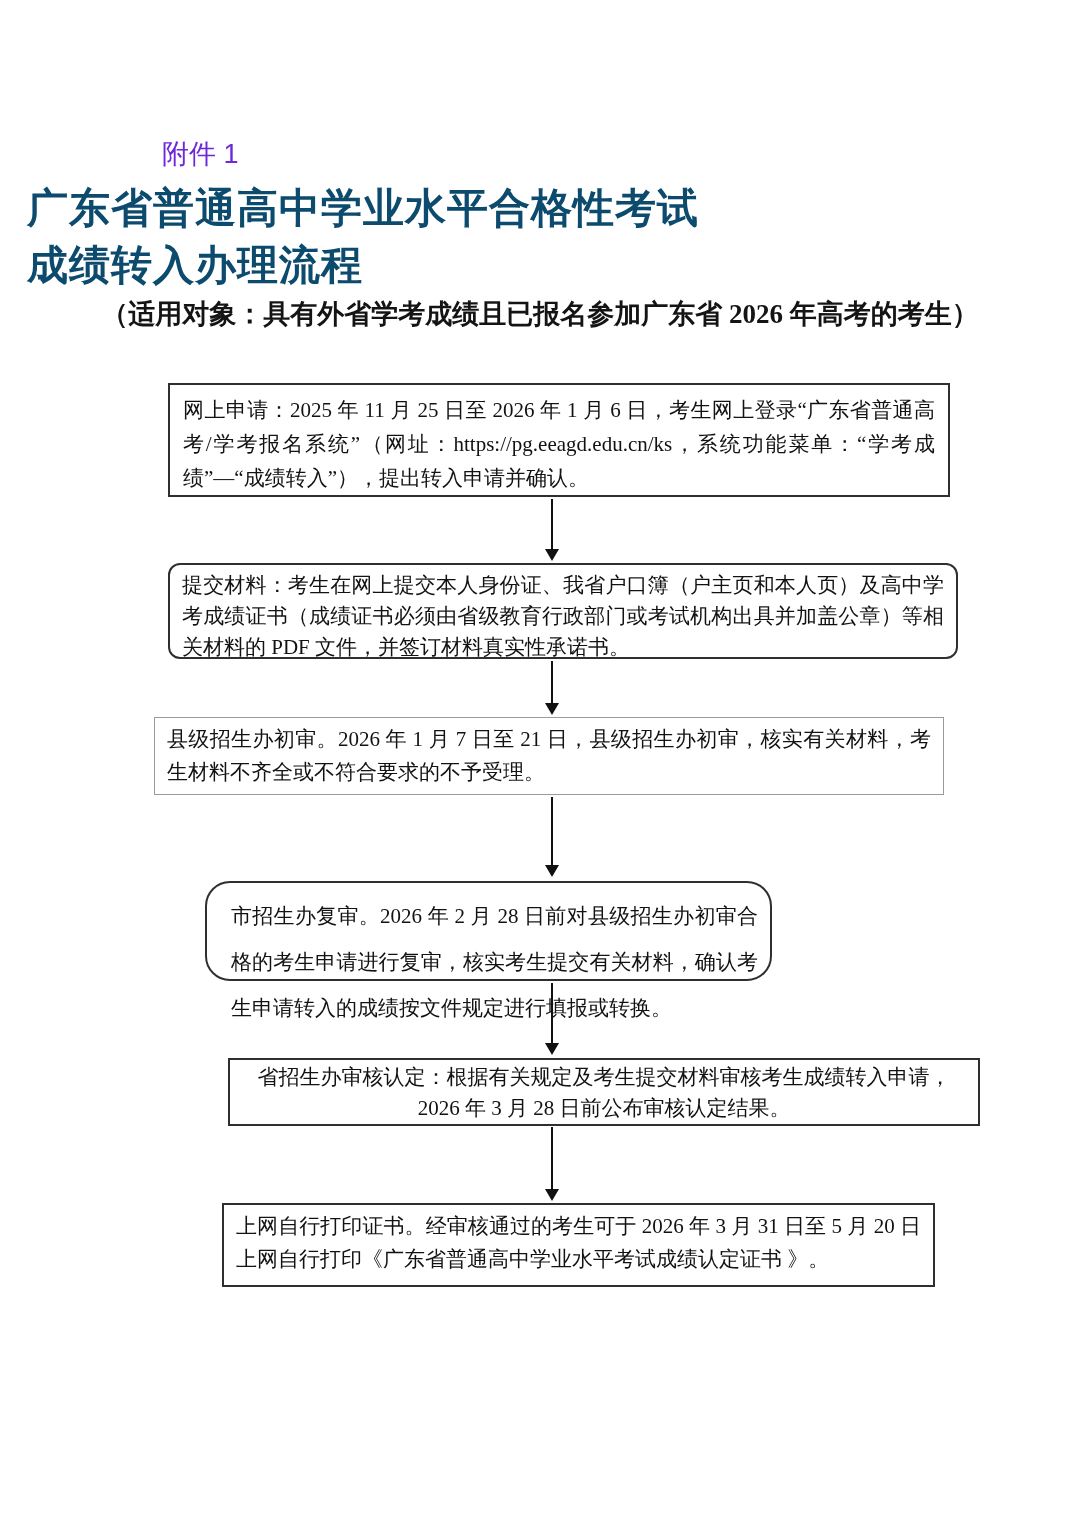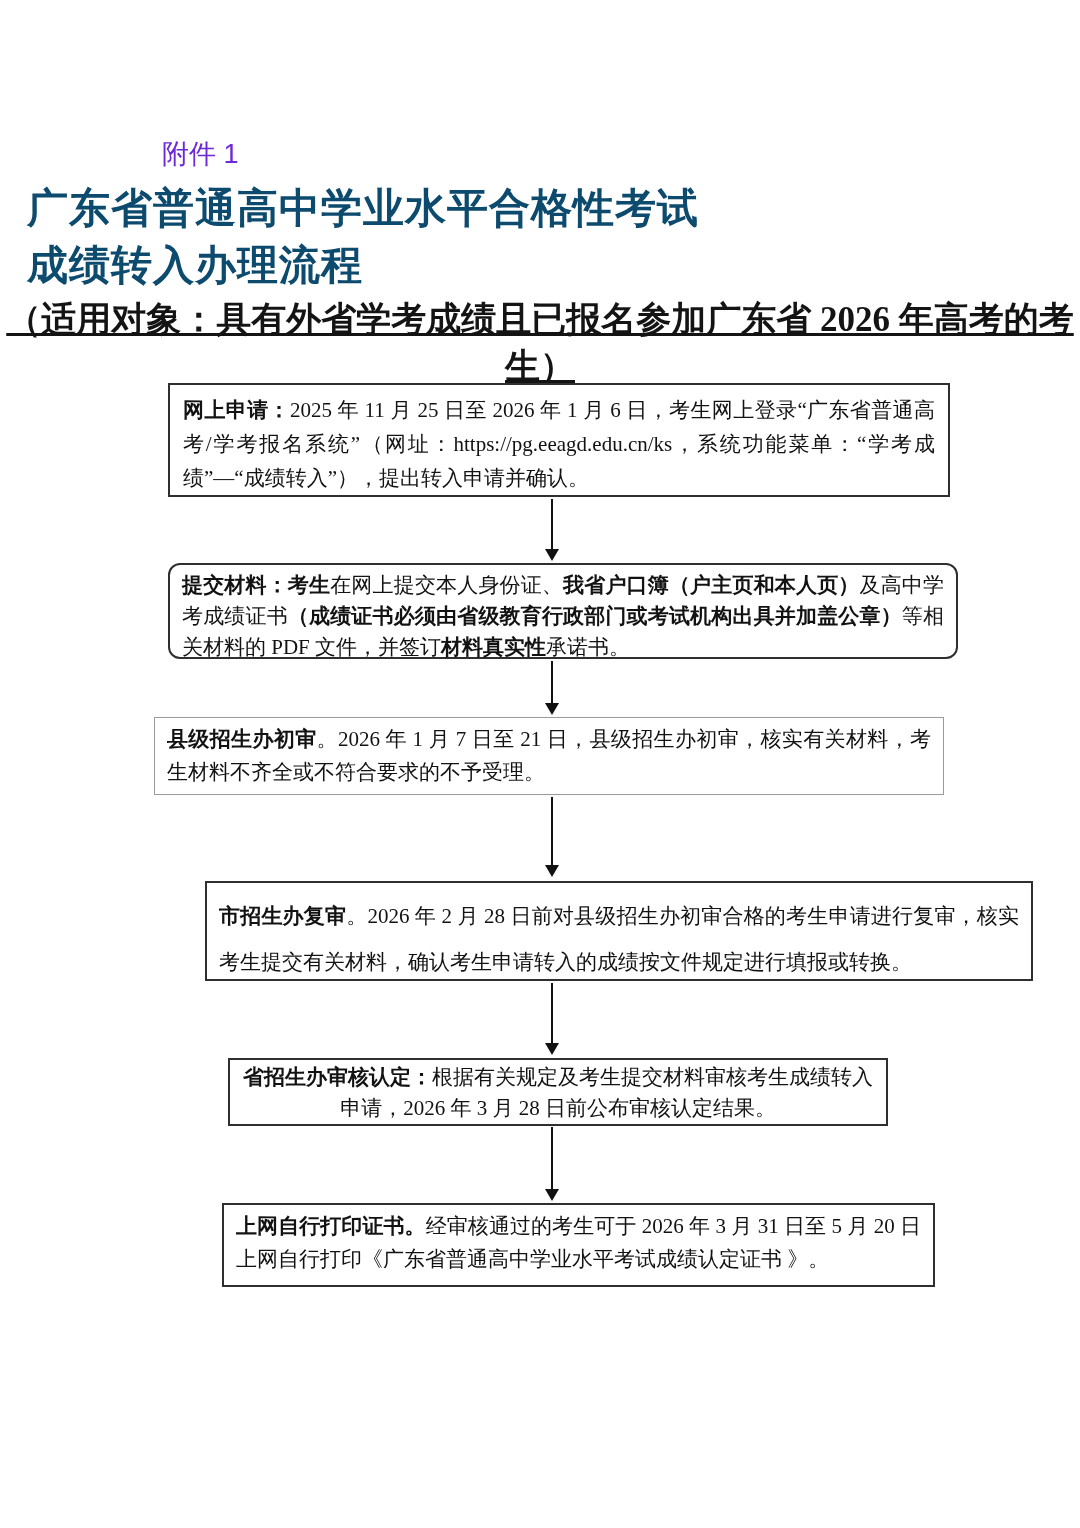--- a/index.html
+++ b/index.html
@@ -34,41 +34,40 @@
     color: #0c4a6e;
     padding-left: 27px;
   }
   .title .tline { display: block; }
   .subtitle {
     position: absolute;
     left: 0;
     top: 296px;
     width: 100%;
     text-align: center;
-    font-size: 35px;
+    font-size: 27px;
     font-weight: 700;
     color: #141414;
-    text-decoration: underline;
   }
   .box {
     position: absolute;
     box-sizing: border-box;
     border: 2px solid #2f2f2f;
     background: #ffffff;
     font-size: 21px;
     text-align: justify;
     color: #121212;
   }
   .box1 { left: 168px; top: 383px; width: 782px; height: 114px; padding: 8px 13px 0 13px; line-height: 34px; }
   .box2 { left: 168px; top: 563px; width: 790px; height: 96px;  padding: 5px 12px 0 12px; line-height: 31px; border-radius: 12px; }
   .box3 { left: 154px; top: 717px; width: 790px; height: 78px;  padding: 5px 12px 8px 12px; line-height: 33px; border: 1px solid #9a9a9a; }
-  .box4 { left: 205px; top: 881px; width: 828px; height: 100px; padding: 10px 12px 0 12px; line-height: 46px; }
-  .box5 { left: 228px; top: 1058px; width: 660px; height: 68px; padding: 2px 10px 0 10px; line-height: 31px; text-align: center; }
+  .box4 { left: 205px; top: 881px; width: 567px; height: 100px; padding: 10px 12px 0 24px; line-height: 46px; border-radius: 25px; }
+  .box5 { left: 228px; top: 1058px; width: 752px; height: 68px; padding: 2px 10px 0 10px; line-height: 31px; text-align: center; }
   .box6 { left: 222px; top: 1203px; width: 713px; height: 84px; padding: 5px 12px 0 12px; line-height: 33px; }
-  .box .seg-bold { font-weight: 700; }
+  .box .seg-bold { font-weight: 400; }
   .arrow { position: absolute; left: 545px; width: 14px; }
   .a1 { top: 499px;  height: 62px; }
   .a2 { top: 661px;  height: 54px; }
   .a3 { top: 797px;  height: 80px; }
   .a4 { top: 983px;  height: 72px; }
   .a5 { top: 1127px; height: 74px; }
   .arrow .line {
     position: absolute;
     left: 6px; top: 0; bottom: 11px;
     width: 2px;

